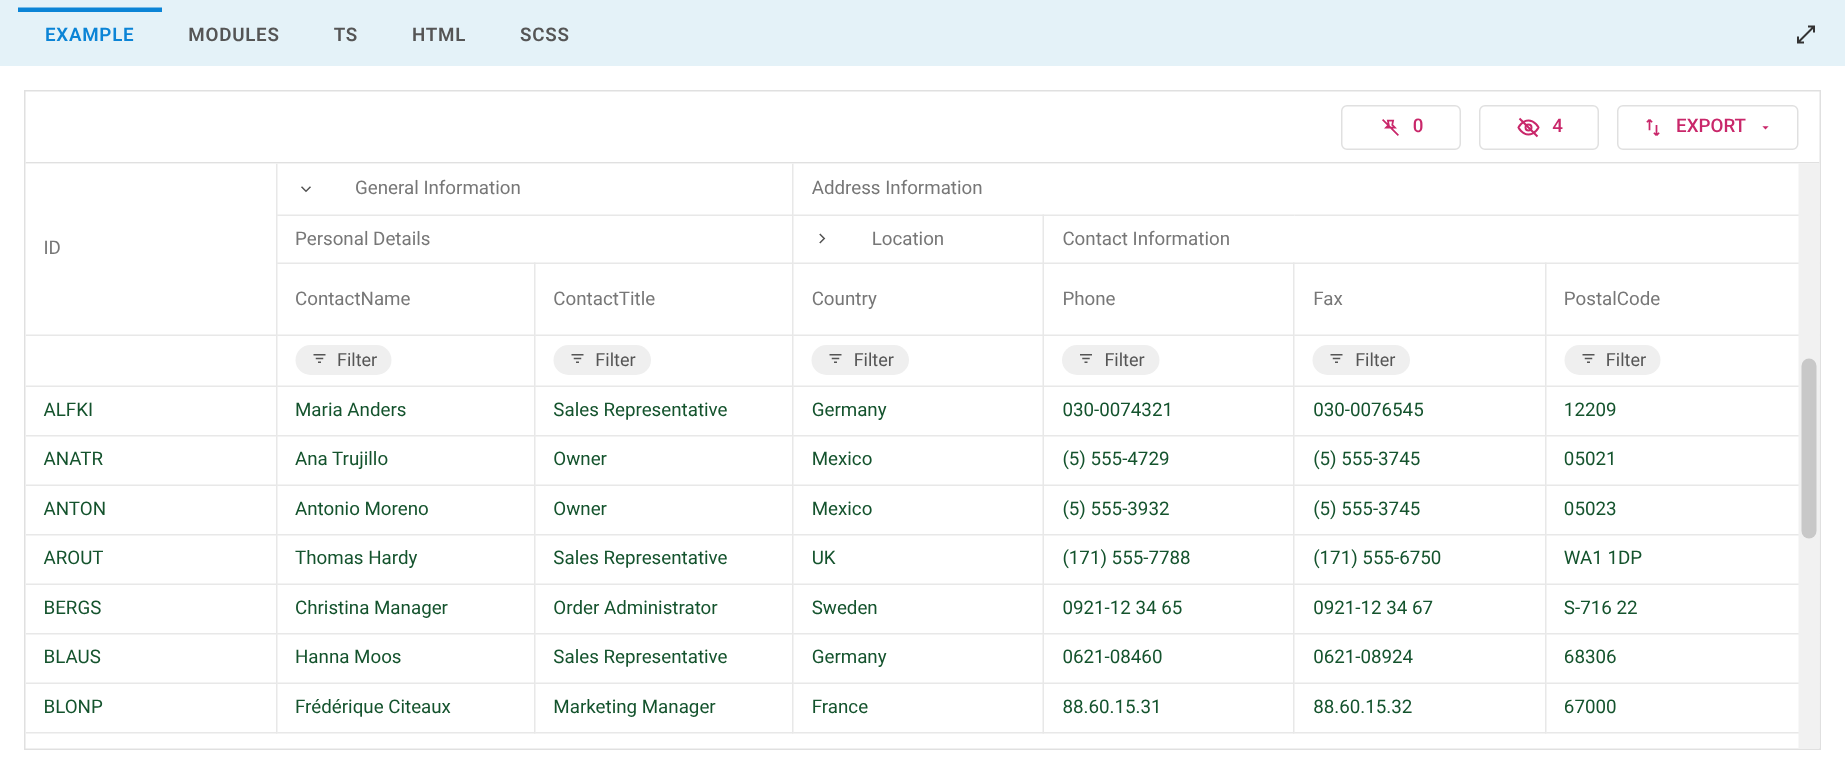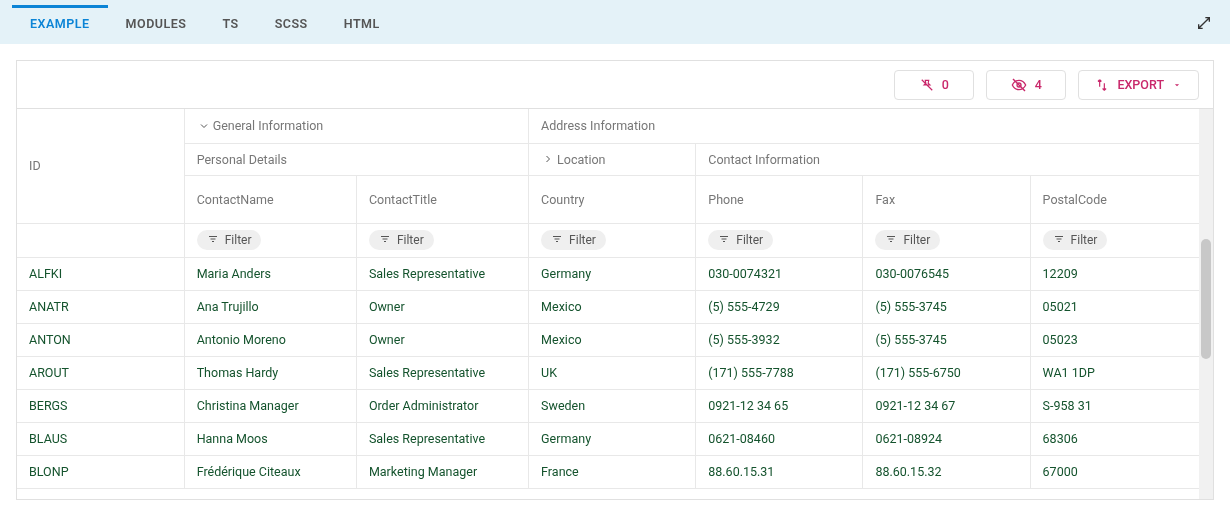--- a/index.html
+++ b/index.html
@@ -21,21 +21,21 @@
 
   
   .grid-wrap { overflow:auto; height:390px; position:relative; }
   table { border-collapse:collapse; width:100%; min-width:1180px; table-layout:fixed; }
   th, td { text-align:left; padding:0 12px; font-size:12.5px; border-right:1px solid #e8e8e8; border-bottom:1px solid #e8e8e8; vertical-align:middle; }
   th { font-weight:400; color:#777; background:#fff; }
   .hdr-group th { height:34px; }
   .hdr-sub th { height:32px;padding-left:12px; }
   .hdr-col th { height:48px; }
   .hdr-filter th { height:34px; }
-  .group-cell { display:flex; align-items:center; gap:2px; }
+  .group-cell { display:flex; align-items:center; gap:26px; }
   .chevron { width:14px; height:14px; display:inline-flex; align-items:center; justify-content:center; color:#555; }
   .filter-chip { display:inline-flex; align-items:flex-start; gap:6px; background:#efefef; border-radius:12px; padding:3px 10px; font-size:12px; color:#555; cursor:pointer; }
   .filter-chip svg { width:12px; height:12px; }
   tbody td { height:33px; color:#14532d; }
 
   
   col.c-id { width:165px; }
   col.c-name { width:170px; }
   col.c-title { width:170px; }
   col.c-country { width:165px; }
@@ -55,24 +55,24 @@
     <div class="tab active">
         <span>EXAMPLE</span>
       </div>
     <div class="tab">
         <span>MODULES</span>
       </div>
     <div class="tab">
         <span>TS</span>
       </div>
     <div class="tab">
+        <span>HTML</span>
+      </div>
+    <div class="tab">
         <span>SCSS</span>
-      </div>
-    <div class="tab">
-        <span>HTML</span>
       </div>
     <div class="spacer"></div>
     <div class="expand-btn">
       <svg width="16" height="16" viewBox="0 0 24 24" fill="none" stroke="currentColor" stroke-width="2">
           <path d="M4 20 L20 4 M14 4h6v6 M10 20H4v-6"></path>
         </svg>
     </div>
   </div>
 
   <div class="panel">
@@ -229,21 +229,21 @@
               <td>(171) 555-6750</td>
               <td>WA1 1DP</td>
             </tr>
             <tr>
               <td>BERGS</td>
               <td>Christina Manager</td>
               <td>Order Administrator</td>
               <td>Sweden</td>
               <td>0921-12 34 65</td>
               <td>0921-12 34 67</td>
-              <td>S-958 31</td>
+              <td>S-716 22</td>
             </tr>
             <tr>
               <td>BLAUS</td>
               <td>Hanna Moos</td>
               <td>Sales Representative</td>
               <td>Germany</td>
               <td>0621-08460</td>
               <td>0621-08924</td>
               <td>68306</td>
             </tr>

